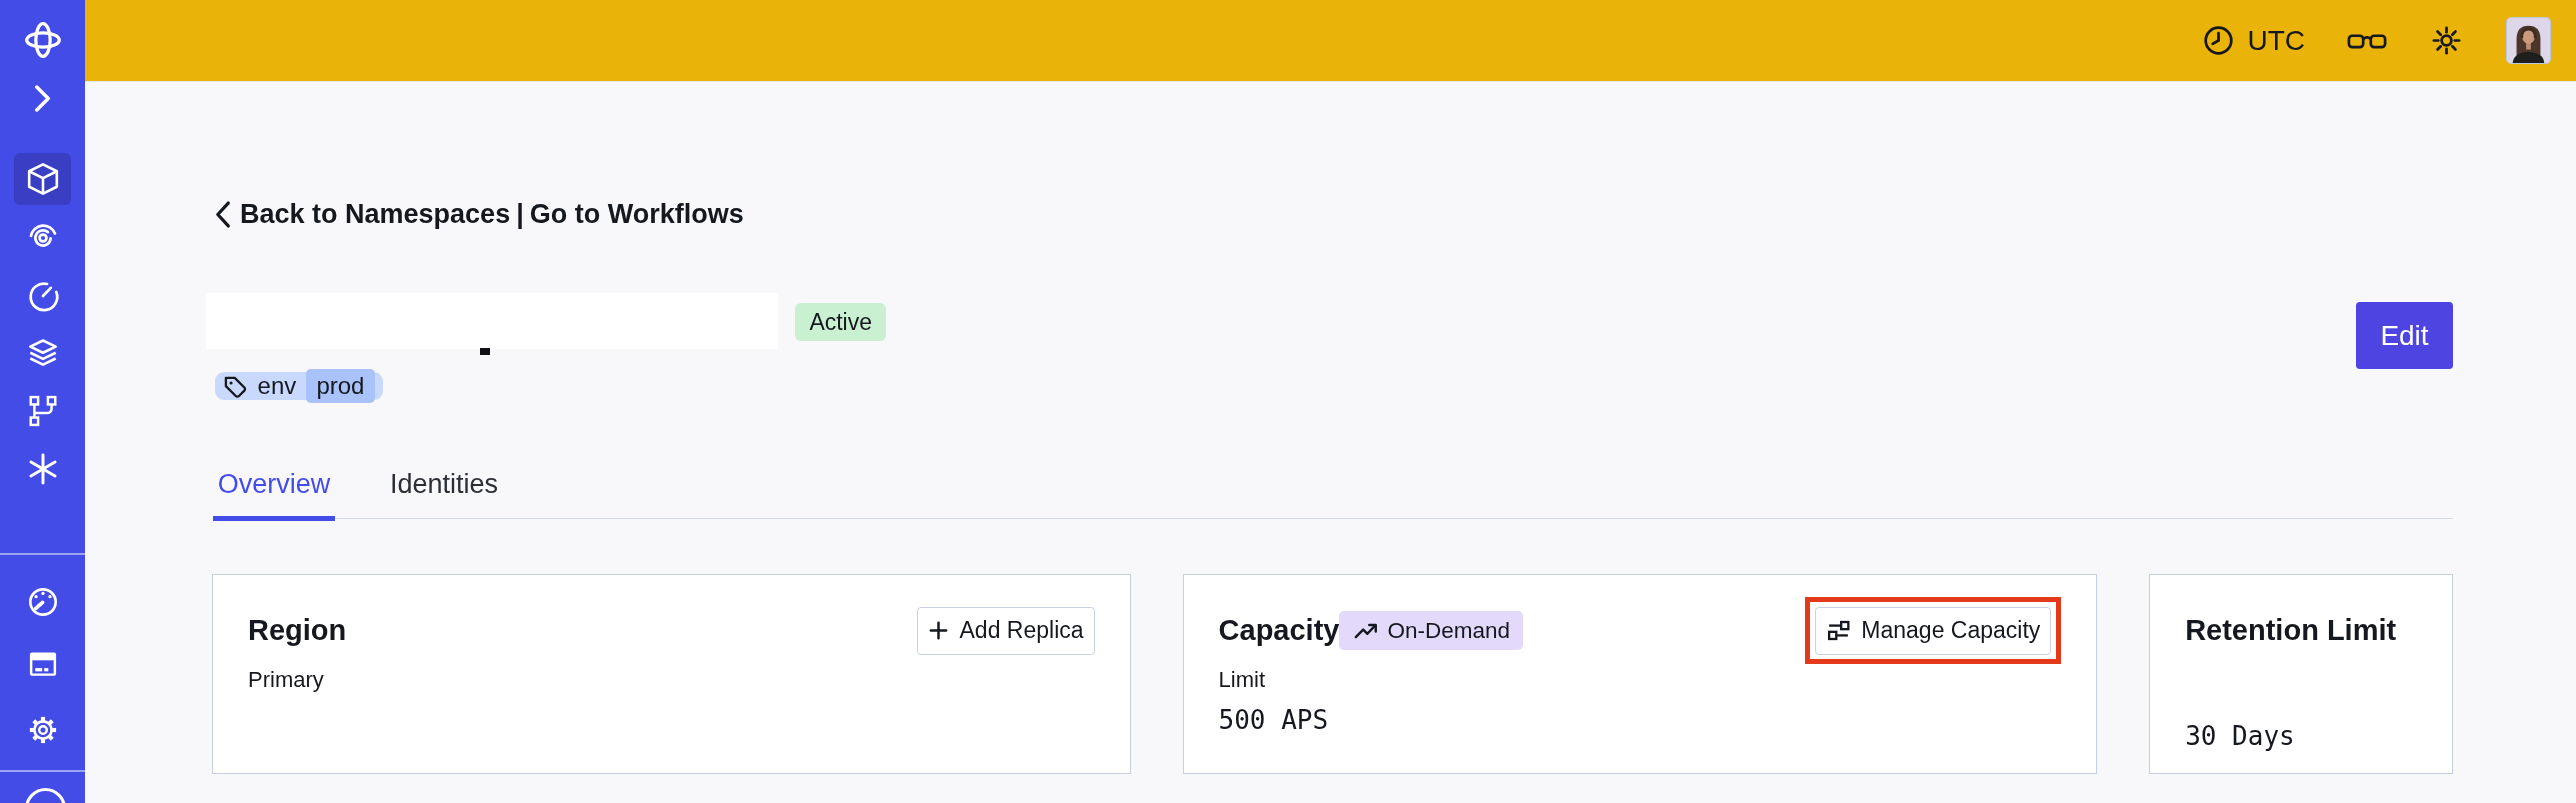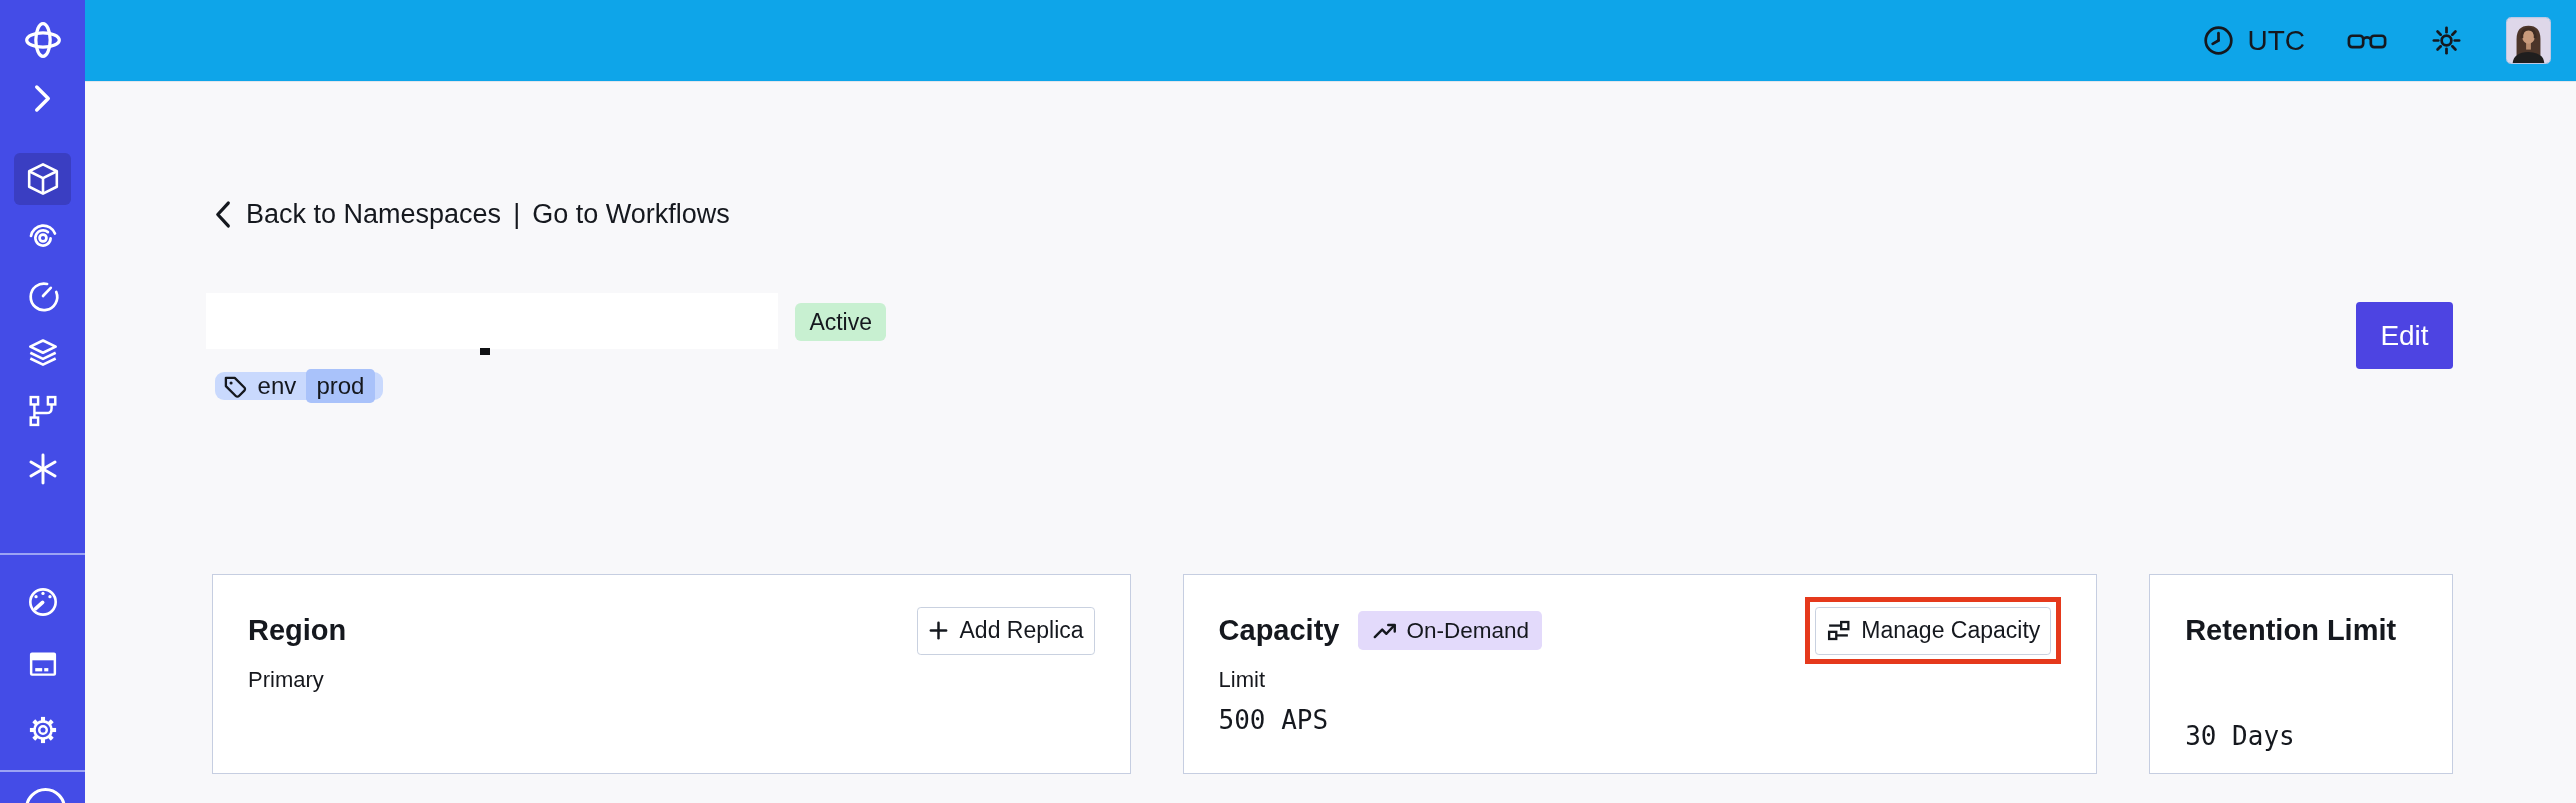--- a/index.html
+++ b/index.html
@@ -1,37 +1,37 @@
 <!DOCTYPE html>
 <html style="--accent: #444ce7; --accent-active: #3a3ec2; --edit: #4d44e2; --green-bg: #c8f0d1; --lavender-bg: #e3dafb; --tag-bg: #c9d9fd; --tag-inner-bg: #a9c2fa; --red: #e5391c; --text: #15181e; --page-bg: #f8f8fa;"><head>
 <meta charset="utf-8">
 <style>
   html,body{margin:0;padding:0;background:#fff;}
   .root{position:relative;width:2576px;height:804px;overflow:hidden;
         font-family:"Liberation Sans",sans-serif;color:var(--text,#15181e);background:var(--page-bg,#f8f8fa);}
   svg{display:block;}
 
   
-  .topbar{position:absolute;left:85px;top:0;width:2491px;height:82px;background:#0ea5e9;
+  .topbar{position:absolute;left:85px;top:0;width:2491px;height:82px;background:#eab308;
           border-bottom:1.9px solid #e3e6ed;box-sizing:border-box;}
   .topbar-right{position:absolute;right:25px;top:0;height:81px;display:flex;align-items:center;gap:42px;}
   .utc-group{display:flex;align-items:center;gap:12.5px;font-size:28px;font-weight:500;cursor:pointer;}
   .avatar{width:43px;height:45px;border-radius:4.8px;border:1.9px solid #bcc8e4;overflow:hidden;cursor:pointer;}
 
   
   .sidebar{position:absolute;left:0;top:0;width:85px;height:804px;background:var(--accent,#444ce7);}
   .side-ic{position:absolute;left:0;width:85px;display:flex;justify-content:center;cursor:pointer;}
   .side-divider{position:absolute;left:0;width:85px;height:1.9px;background:rgba(230,236,255,.55);}
   .active-tile{position:absolute;left:14.4px;top:153px;width:57px;height:52px;border-radius:5.8px;
                background:var(--accent-active,#3a3ec2);display:flex;align-items:center;justify-content:center;cursor:pointer;}
   .peek-circle{position:absolute;left:25px;top:788px;width:35px;height:35px;border:3.8px solid #fff;border-radius:50%;}
 
   
-  .breadcrumb{position:absolute;left:213px;top:199px;display:flex;align-items:center;gap:12px;
-              font-size:27px;font-weight:400;}
+  .breadcrumb{position:absolute;left:213px;top:199px;display:flex;align-items:center;gap:6px;
+              font-size:27px;font-weight:700;}
   .crumb-link{cursor:pointer;}
   .redact-box{position:absolute;left:206px;top:293px;width:572px;height:56px;background:#fff;}
   .redact-dot{position:absolute;left:480px;top:348px;width:9.6px;height:6.7px;background:#101114;}
   .status-badge{position:absolute;left:795px;top:303px;height:38px;padding:0 14.4px;border-radius:5.8px;
                 background:var(--green-bg,#c8f0d1);display:flex;align-items:center;font-size:23px;}
   .tag-pill{position:absolute;left:215px;top:372px;height:28px;padding:0 8px;border-radius:9px;
             background:var(--tag-bg,#c9d9fd);display:flex;align-items:center;gap:9.6px;font-size:24px;}
   .tag-inner{background:var(--tag-inner-bg,#a9c2fa);border-radius:4.8px;padding:2.9px 10.5px;}
 
   .btn{display:flex;align-items:center;justify-content:center;gap:13.4px;background:#fff;
@@ -46,21 +46,21 @@
         border-bottom:1.9px solid #d6dae5;}
   .tab{position:relative;padding:0 4.8px 18px;font-size:27px;color:#2c2f36;cursor:pointer;}
   .tab.active{color:var(--accent,#444ce7);font-weight:500;}
   .tab.active::after{content:'';position:absolute;left:0;right:0;bottom:-2.9px;height:4.8px;
                      background:var(--accent,#444ce7);}
 
   
   .cards{position:absolute;left:212px;top:574px;width:2241px;height:200px;display:flex;gap:52px;}
   .card{background:#fff;border:1.9px solid #c6cee1;box-sizing:border-box;padding:19px 35px;height:200px;}
   .card-head{height:73px;display:flex;align-items:center;justify-content:space-between;}
-  .card-head-left{display:flex;align-items:center;gap:19px;}
+  .card-head-left{display:flex;align-items:center;}
   .card-title{font-size:29px;font-weight:600;}
   .card-btn{height:48px;padding:0 10px;font-size:23px;gap:10.5px;}
   .field-label{font-size:22px;color:#16181d;}
   .field-value{margin-top:11.5px;display:flex;align-items:center;gap:12.5px;font-size:25px;}
   .mono-value{margin-top:11.5px;font-family:"DejaVu Sans Mono",monospace;font-size:26px;}
   .spacer{height:42px;}
   .od-badge{height:39px;padding:0 13.4px;border-radius:4.8px;background:var(--lavender-bg,#e3dafb);
             display:flex;align-items:center;gap:8.6px;font-size:22.5px;}
   .red-frame{border:5.8px solid var(--red,#e5391c);padding:4.8px;}
   .aws-badge{width:41px;height:41px;background:#fff;border:1.9px solid #d8dde8;border-radius:4.8px;
@@ -224,20 +224,24 @@
 
   <div class="tag-pill">
     <svg width="25" height="25" viewBox="0 0 26 26" fill="none" stroke="#15181e" stroke-width="2.4" stroke-linejoin="round">
       <path d="M3 4 h9.2 l10 10 a2.3 2.3 0 0 1 0 3.3 l-5.6 5.6 a2.3 2.3 0 0 1 -3.3 0 L3 12.6 Z"></path>
       <circle cx="8.4" cy="9.4" r="1.6" fill="#15181e" stroke="none"></circle>
     </svg>
     <span>env</span>
     <span class="tag-inner">prod</span>
   </div>
 
+  <div class="tabs">
+    <div class="tab active">Overview</div>
+    <div class="tab">Identities</div>
+  </div>
 
   <div class="cards">
 
     <section class="card" style="width:919px">
       <div class="card-head">
         <div class="card-title">Region</div>
         <div class="btn card-btn">
           <svg width="21" height="21" viewBox="0 0 22 22" fill="none" stroke="#15181e" stroke-width="2.6" stroke-linecap="round">
             <path d="M11 3 V19"></path>
               <path d="M3 11 H19"></path>

